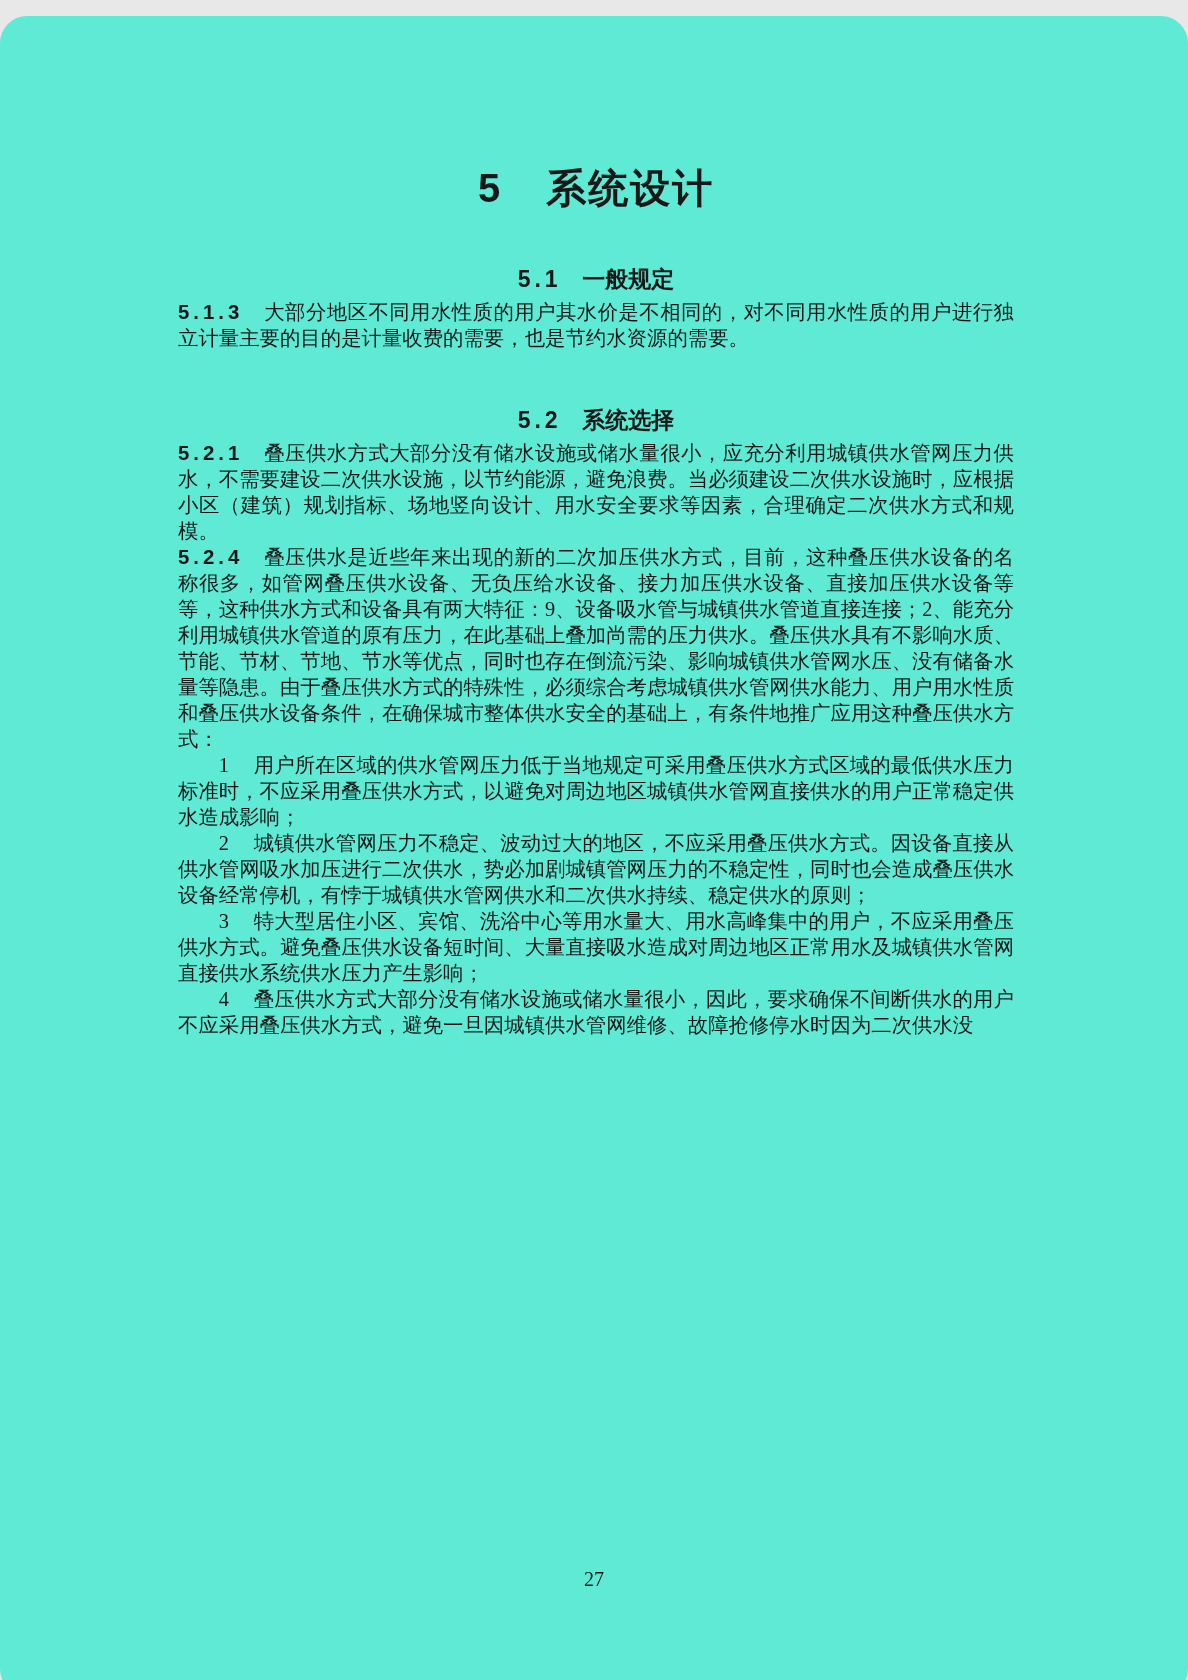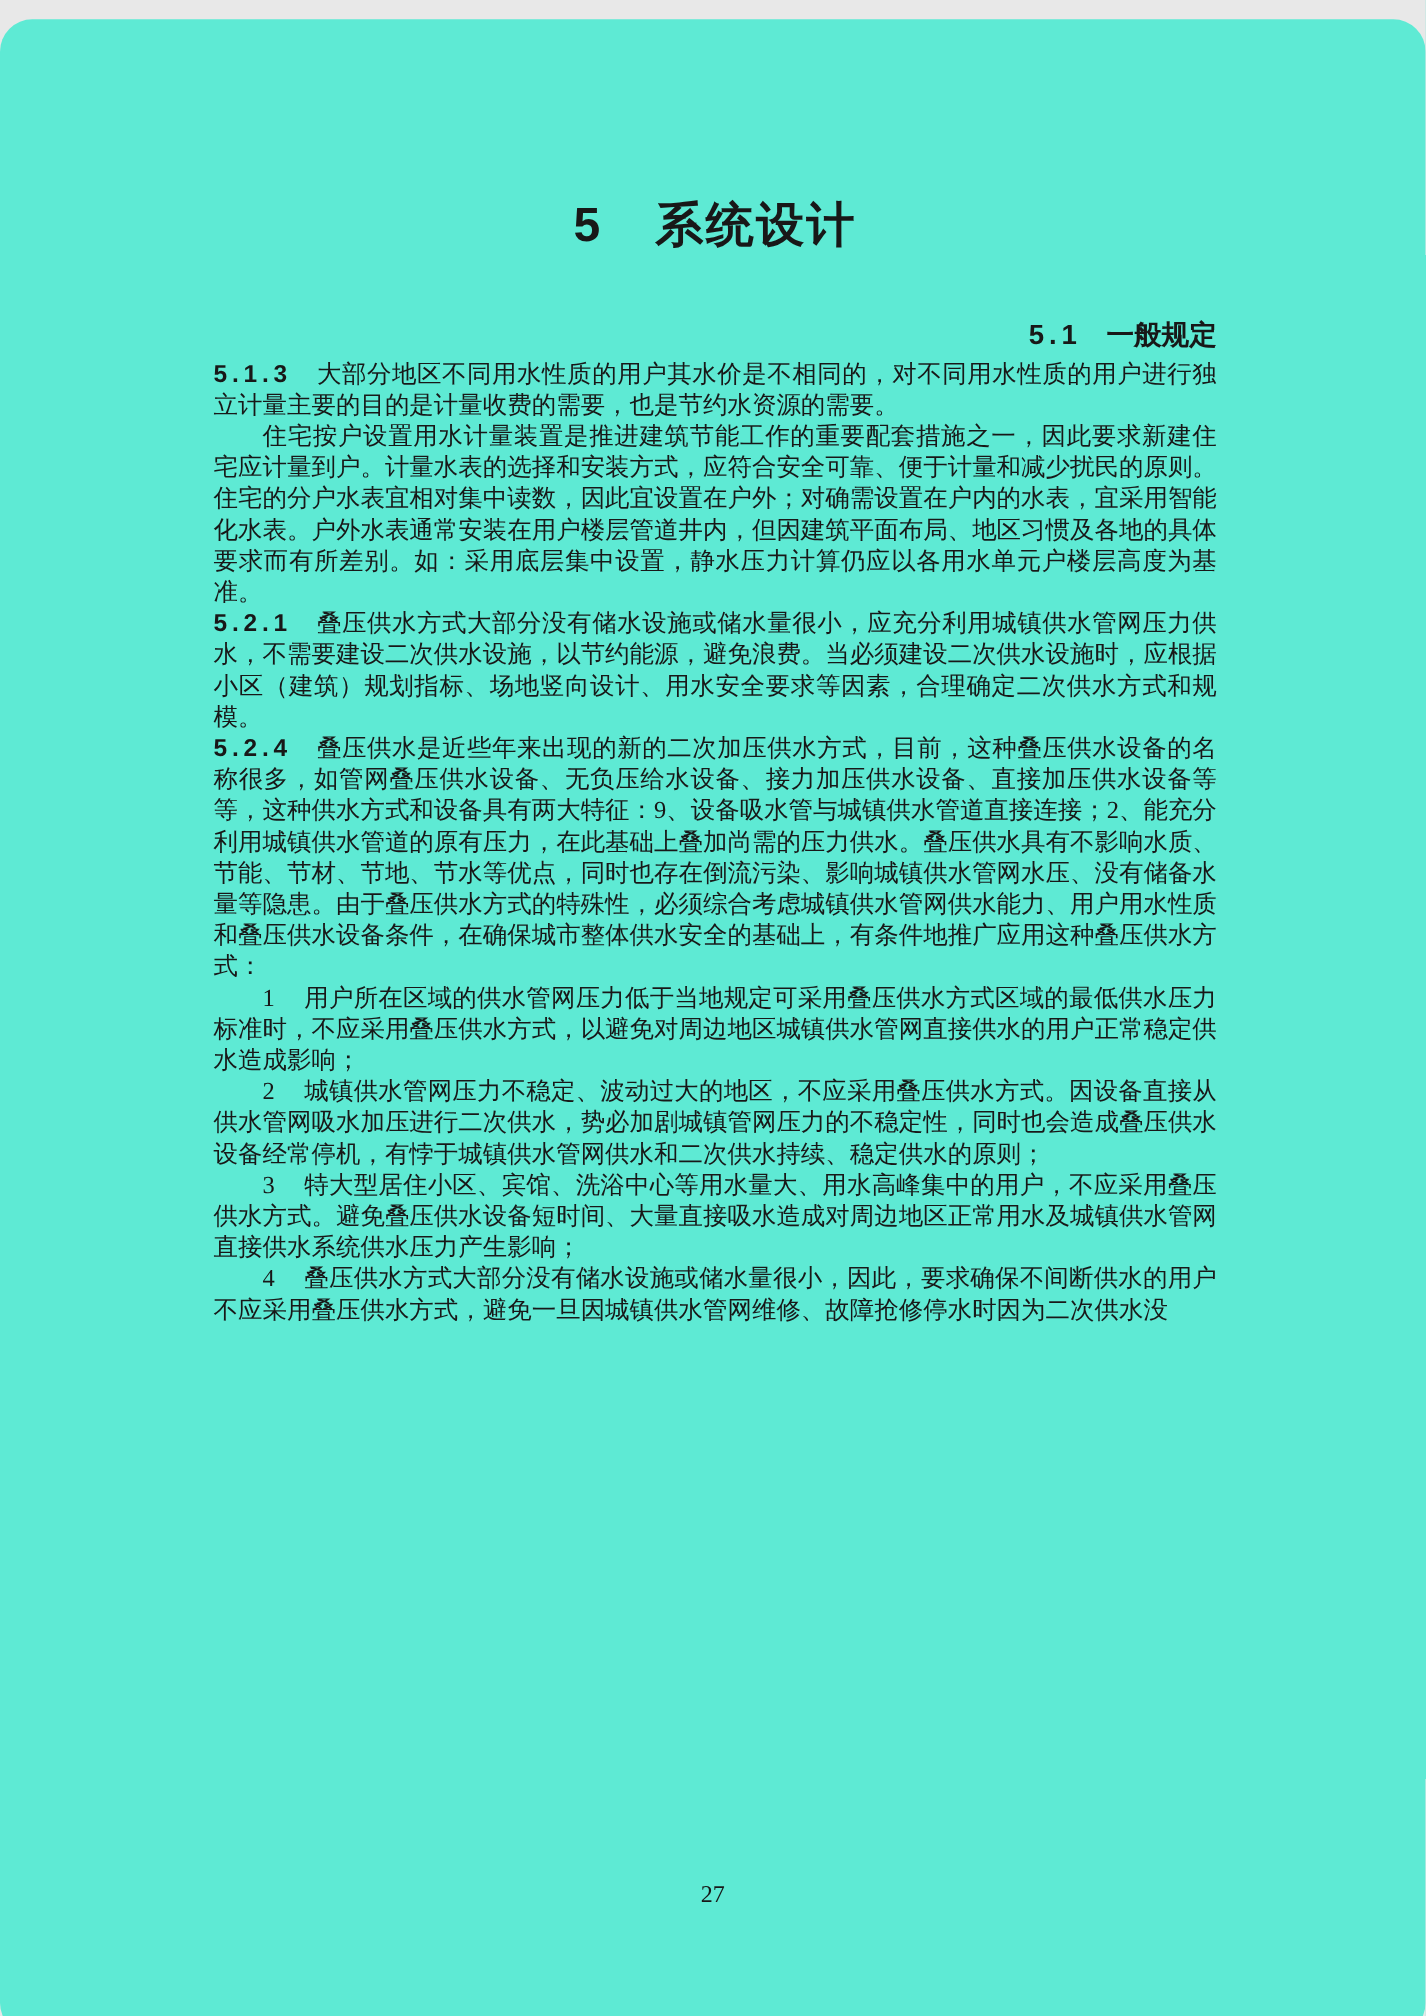--- a/index.html
+++ b/index.html
@@ -26,21 +26,21 @@
     font-family: "Liberation Sans", sans-serif;
     font-weight: bold;
     font-size: 40px;
     line-height: 44px;
     letter-spacing: 2px;
     white-space: nowrap;
   }
   .doc-title .title-text { margin-left: 1.1em; }
   .sec-heading {
     margin: 55px 0 6px 0;
-    text-align: right;
+    text-align: center;
     font-family: "Liberation Sans", sans-serif;
     font-weight: bold;
     font-size: 23px;
     line-height: 28px;
   }
   .sec-heading .heading-num {
     letter-spacing: 4px;
     margin-right: 0.9em;
   }
   .para {
@@ -76,22 +76,22 @@
 
 <div class="page">
   <div class="content">
 
     <h1 class="doc-title"><span>5</span><span class="title-text">系统设计</span></h1>
 
     <h2 class="sec-heading"><span class="heading-num">5.1</span><span>一般规定</span></h2>
 
     <p class="para"><span class="clause-label">5.1.3</span><span>大部分地区不同用水性质的用户其水价是不相同的，对不同用水性质的用户进行独立计量主要的目的是计量收费的需要，也是节约水资源的需要。</span></p>
 
-    <p class="para indent"><span>住宅按户设置用水计量装置是推进建筑节能工作的重要配套措施之一，因此要求新建住宅应计量到户。计量水表的选择和安装方式，应符合安全可靠、便于计量和减少扰民的原则。住宅的分户水表宜相对集中读数，因此宜设置在户外；对确需设置在户内的水表，宜采用智能化水表。户外水表通常安装在用户楼层管道井内，但因建筑平面布局、地区习惯及各地的具体要求而有所差别。如：采用底层集中设置，静水压力计算仍应以各用水单元户楼层高度为基准。</span></p>
 
+    <h2 class="sec-heading"><span class="heading-num">5.2</span><span>系统选择</span></h2>
 
     <p class="para"><span class="clause-label">5.2.1</span><span>叠压供水方式大部分没有储水设施或储水量很小，应充分利用城镇供水管网压力供水，不需要建设二次供水设施，以节约能源，避免浪费。当必须建设二次供水设施时，应根据小区（建筑）规划指标、场地竖向设计、用水安全要求等因素，合理确定二次供水方式和规模。</span></p>
 
     <p class="para"><span class="clause-label">5.2.4</span><span>叠压供水是近些年来出现的新的二次加压供水方式，目前，这种叠压供水设备的名称很多，如管网叠压供水设备、无负压给水设备、接力加压供水设备、直接加压供水设备等等，这种供水方式和设备具有两大特征：9、设备吸水管与城镇供水管道直接连接；2、能充分利用城镇供水管道的原有压力，在此基础上叠加尚需的压力供水。叠压供水具有不影响水质、节能、节材、节地、节水等优点，同时也存在倒流污染、影响城镇供水管网水压、没有储备水量等隐患。由于叠压供水方式的特殊性，必须综合考虑城镇供水管网供水能力、用户用水性质和叠压供水设备条件，在确保城市整体供水安全的基础上，有条件地推广应用这种叠压供水方式：</span></p>
 
     <p class="para item"><span class="item-label">1</span><span>用户所在区域的供水管网压力低于当地规定可采用叠压供水方式区域的最低供水压力标准时，不应采用叠压供水方式，以避免对周边地区城镇供水管网直接供水的用户正常稳定供水造成影响；</span></p>
 
     <p class="para item"><span class="item-label">2</span><span>城镇供水管网压力不稳定、波动过大的地区，不应采用叠压供水方式。因设备直接从供水管网吸水加压进行二次供水，势必加剧城镇管网压力的不稳定性，同时也会造成叠压供水设备经常停机，有悖于城镇供水管网供水和二次供水持续、稳定供水的原则；</span></p>
 
     <p class="para item"><span class="item-label">3</span><span>特大型居住小区、宾馆、洗浴中心等用水量大、用水高峰集中的用户，不应采用叠压供水方式。避免叠压供水设备短时间、大量直接吸水造成对周边地区正常用水及城镇供水管网直接供水系统供水压力产生影响；</span></p>

